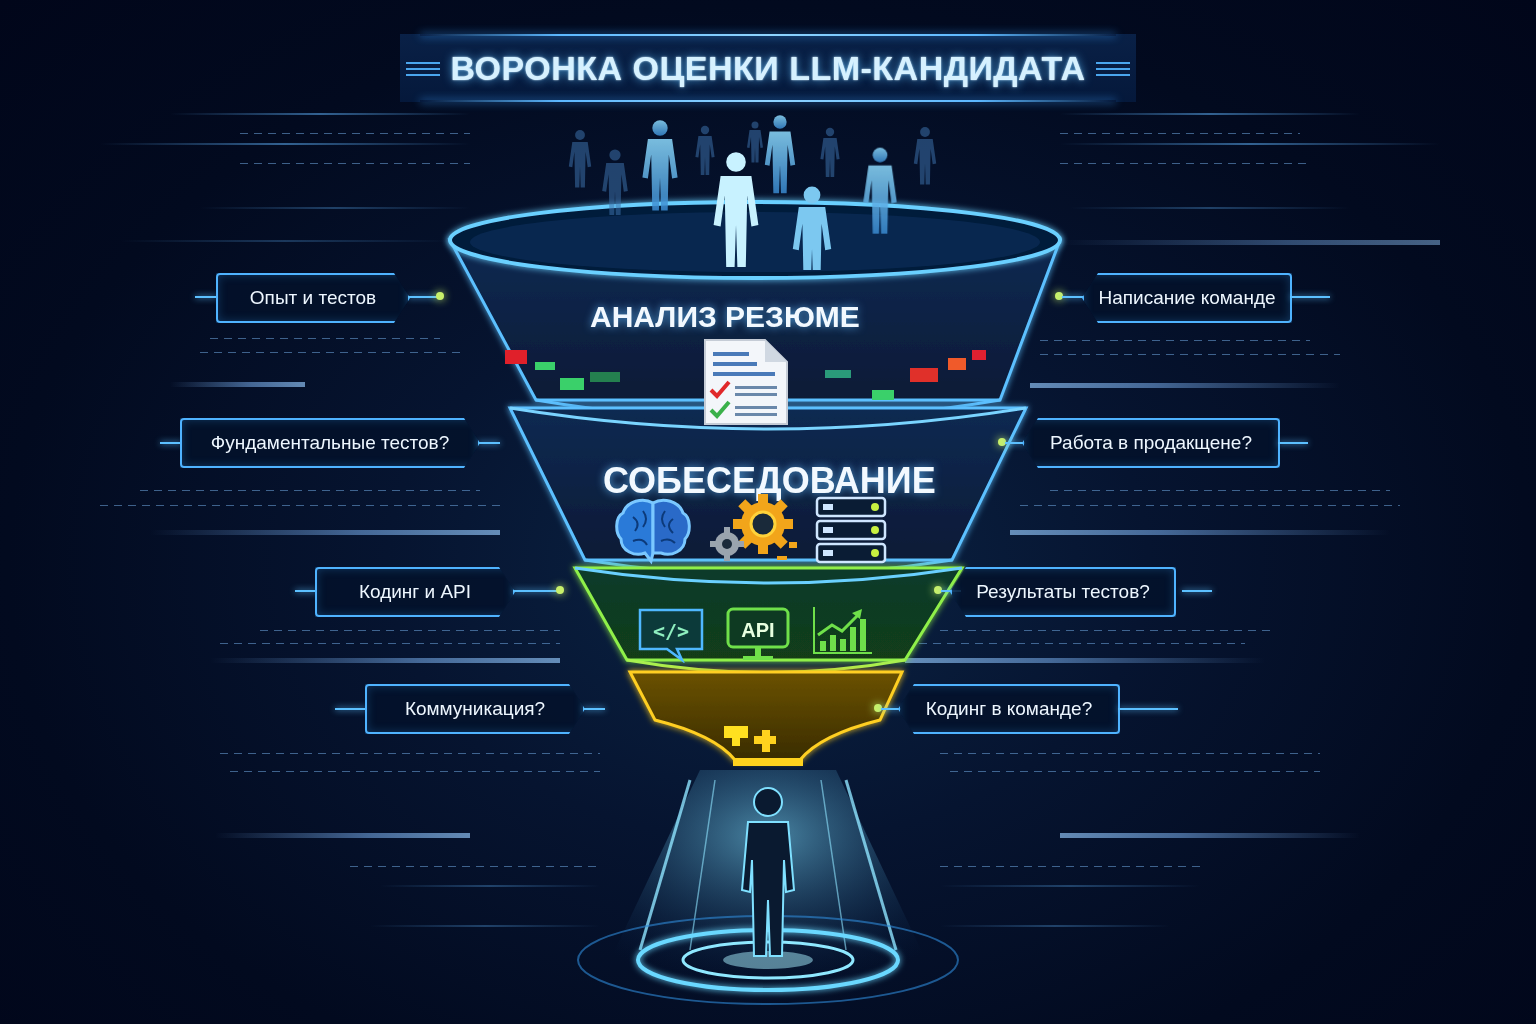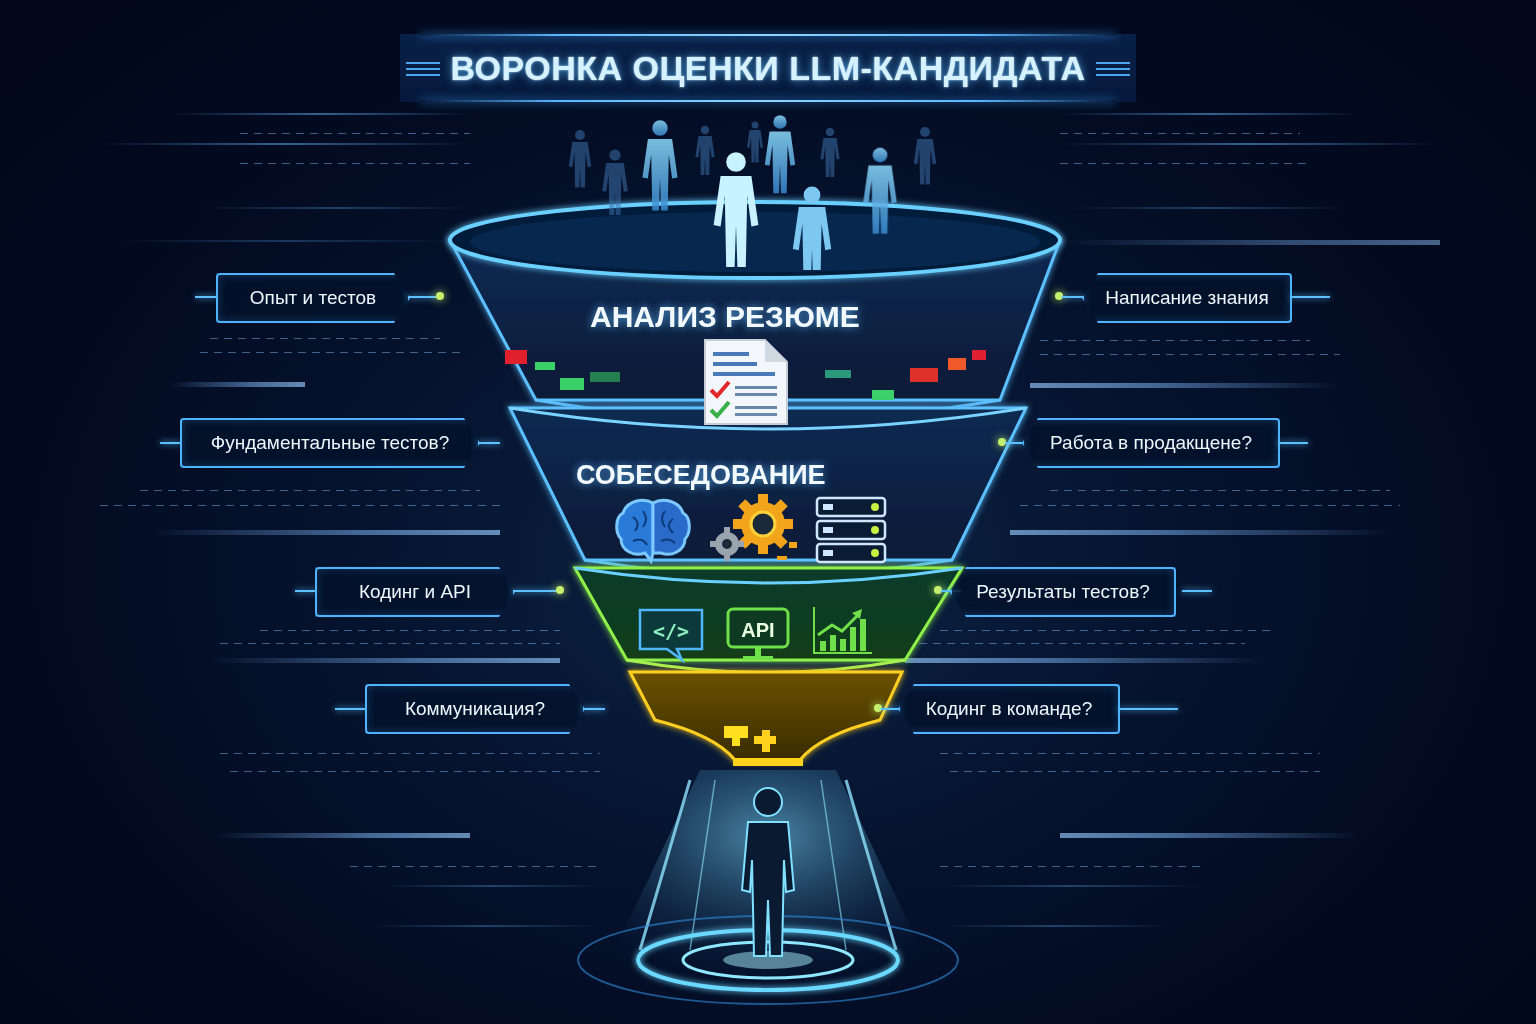--- a/index.html
+++ b/index.html
@@ -231,21 +231,21 @@
       <rect x="10" y="34" width="62" height="4" fill="#4a7ab8"></rect>
       <path d="M8,52 L14,58 L26,44" stroke="#e0282a" stroke-width="4" fill="none"></path>
       <rect x="32" y="48" width="42" height="3" fill="#6a88aa"></rect>
       <rect x="32" y="55" width="42" height="3" fill="#6a88aa"></rect>
       <path d="M8,72 L14,78 L26,64" stroke="#3ab04a" stroke-width="4" fill="none"></path>
       <rect x="32" y="68" width="42" height="3" fill="#6a88aa"></rect>
       <rect x="32" y="75" width="42" height="3" fill="#6a88aa"></rect>
     </svg>
   </div>
 
-  <div class="stage-label" style="left:576px;top:460px;width:336px;font-size:27px;">СОБЕСЕДОВАНИЕ</div>
+  <div class="stage-label" style="left:603px;top:460px;width:336px;font-size:36px;">СОБЕСЕДОВАНИЕ</div>
   <div class="icon-box" style="left:613px;top:497px;width:80px;height:68px;">
     <svg width="80" height="68" viewBox="0 0 80 68">
       <path d="M40,6 C30,0 14,4 10,16 C2,20 2,36 8,42 C8,54 22,60 32,56 L38,64 L40,56 Z" fill="#2a7ad8" stroke="#7ac8ff" stroke-width="3"></path>
       <path d="M40,6 C50,0 66,4 70,16 C78,20 78,36 72,42 C72,54 58,60 48,56 L40,56 Z" fill="#2a6ac8" stroke="#7ac8ff" stroke-width="3"></path>
       <path d="M20,20 Q28,26 22,34 M30,14 Q36,22 30,30 M52,14 Q46,22 52,30 M60,22 Q52,28 60,36 M20,44 Q30,40 34,48 M48,44 Q56,40 62,46" stroke="#0c3a7a" stroke-width="2" fill="none"></path>
     </svg>
   </div>
   <div class="icon-box" style="left:705px;top:494px;width:100px;height:70px;">
     <svg width="100" height="70" viewBox="0 0 100 70">
       <g transform="translate(58,30)">
@@ -357,21 +357,21 @@
     <div class="dot" style="left:556px;top:586px;"></div>
 
     <div class="connector" style="left:335px;top:708px;width:32px;"></div>
     <div class="qbox left" style="left:365px;top:684px;width:220px;">Коммуникация?</div>
     <div class="connector" style="left:583px;top:708px;width:22px;"></div>
   </div>
 
   <div>
     <div class="dot" style="left:1055px;top:292px;"></div>
     <div class="connector" style="left:1062px;top:296px;width:22px;"></div>
-    <div class="qbox right" style="left:1082px;top:273px;width:210px;">Написание знания</div>
+    <div class="qbox right" style="left:1082px;top:273px;width:210px;">Написание команде</div>
     <div class="connector" style="left:1290px;top:296px;width:40px;"></div>
 
     <div class="dot" style="left:998px;top:438px;"></div>
     <div class="connector" style="left:1005px;top:442px;width:20px;"></div>
     <div class="qbox right" style="left:1022px;top:418px;width:258px;">Работа в продакщене?</div>
     <div class="connector" style="left:1278px;top:442px;width:30px;"></div>
 
     <div class="dot" style="left:934px;top:586px;"></div>
     <div class="connector" style="left:941px;top:590px;width:20px;"></div>
     <div class="qbox right" style="left:950px;top:567px;width:226px;">Результаты тестов?</div>

